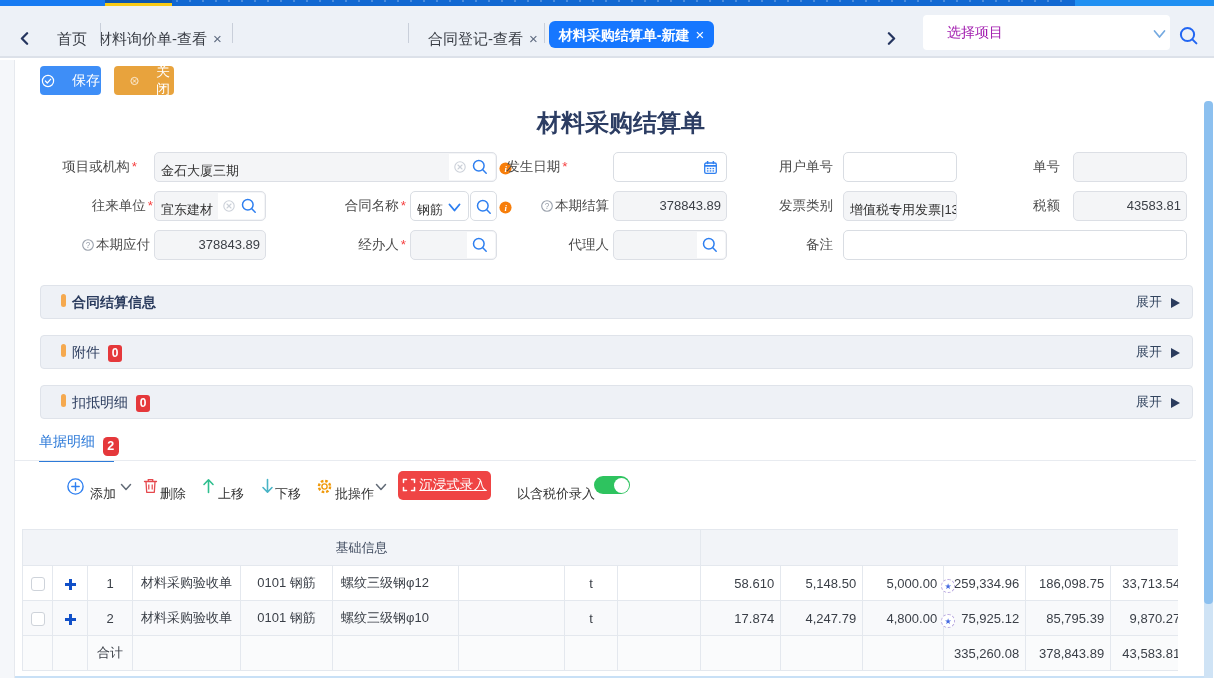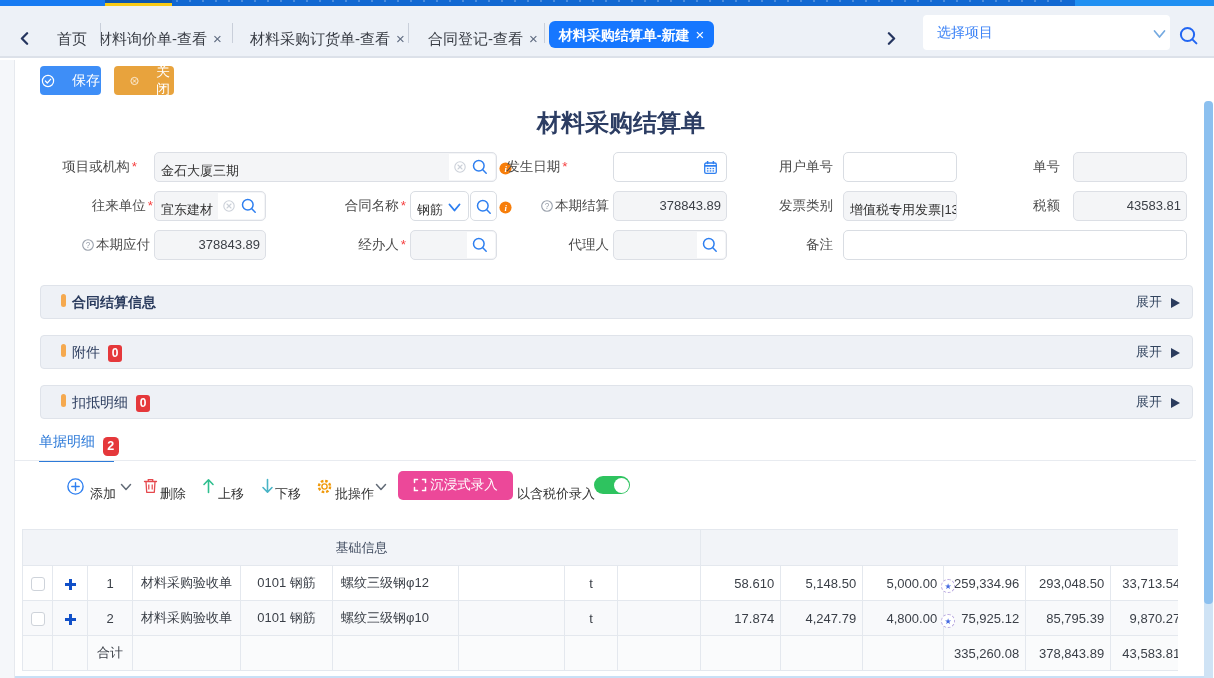--- a/index.html
+++ b/index.html
@@ -17,21 +17,21 @@
 #strip .segR { left:1075px; top:0; width:139px; height:6px; background:#2090f2; }
 
 #tabbar { left:0; top:6px; width:1214px; height:52px; background:#edf1f7; border-bottom:2px solid #dce1e9; }
 .tabtxt { font-size:15px; color:#383c44; line-height:50px; white-space:nowrap; padding-top:8px; }
 .tsep { top:17px; width:1px; height:20px; background:#c9cfda; }
 .xmark { display:inline-block; color:#5f6b80; font-size:15px; margin-left:6px; }
 #activetab { left:549px; top:14.5px; width:165px; height:27px; background:#1677ff; border-radius:6px;
   color:#fff; font-size:14px; font-weight:bold; text-align:center; line-height:27px; white-space:nowrap; }
 #activetab .xmark { color:#fff; font-weight:normal; }
 #searchbox { left:923px; top:9px; width:247px; height:35px; background:#fff; border-radius:4px; }
-#searchbox .ph { position:absolute; left:14px; top:0; line-height:35px; font-size:14px; color:#3b82f6; }
+#searchbox .ph { position:absolute; left:24px; top:0; line-height:35px; font-size:14px; color:#a21caf; }
 
 #leftstrip { left:0; top:60px; width:15px; height:618px; background:#f5f7fa; border-right:1px solid #e6e9ee; }
 #vscroll { left:1204px; top:101px; width:9px; height:503px; background:#8cc0ef; border-radius:4px; }
 #vtrack { left:1204px; top:601px; width:9px; height:77px; background:#cfe3f5; }
 #hscroll { left:15px; top:676px; width:1189px; height:2px; background:#c8e0f6; }
 
 .btn { height:29px; border-radius:4px; color:#fff; font-size:14px; display:flex; align-items:center; justify-content:center; gap:17px; }
 #btnsave { left:40px; top:66px; width:61px; background:#3e8ef7; }
 #btnclose { left:114px; top:66px; width:60px; background:#e8a33d;padding-left:16px; }
 
@@ -54,22 +54,22 @@
   padding:0 4px; height:17px; line-height:17px; }
 .secbar .expand { position:absolute; right:30px; top:0; line-height:32px; font-size:13px; color:#33455f; }
 .secbar .tri { position:absolute; right:12px; top:12px; width:0; height:0; border-left:9px solid #2b3c5e;
   border-top:5.5px solid transparent; border-bottom:5.5px solid transparent; }
 
 #dettab { left:39px; top:433px; font-size:14px; color:#2d7ad8; }
 #dettabline { left:39px; top:459.5px; width:75px; height:2px; background:#2d7ad8; }
 #divider { left:15px; top:460px; width:1181px; height:1px; background:#e8ebf0; }
 
 .tool { top:479px; font-size:13px; color:#333; line-height:16px; white-space:nowrap;margin-top:7px; }
-#imbtn { left:398px; top:470.5px; width:115px; height:29.5px; background:#ec4899; border-radius:5px; color:#fff;
-  font-size:13.5px; display:flex; align-items:center; justify-content:center; gap:3px; }
+#imbtn { left:398px; top:470.5px; width:93px; height:29.5px; background:#ef4444; border-radius:5px; color:#fff;
+  font-size:13.5px; display:flex; align-items:center; justify-content:center; gap:3px;text-decoration:underline; }
 #toggle { left:594px; top:476px; width:36px; height:18px; border-radius:9px; background:#2ec35f; }
 #toggle .knob { position:absolute; right:1.5px; top:1.5px; width:15px; height:15px; border-radius:50%; background:#fff; }
 
 #grid { left:22px; top:505px; width:1156px; height:168px; overflow:hidden;margin-top:24px; }
 #grid table { border-collapse:collapse; table-layout:fixed; width:1164px; }
 #grid th, #grid td { border:1px solid #e4e8ee; font-weight:normal; font-size:13px; padding:0; overflow:hidden; white-space:nowrap; }
 #grid thead th { background:#f2f4f8; color:#3f4a5e; }
 #grid .h1 { height:36px; }
 #grid .h2 { height:36px; }
 #grid .dr { height:35px; color:#3a3f47; background:#fff; }
@@ -97,21 +97,20 @@
 <div id="tabbar" class="abs">
   <svg class="abs" style="left:20px;top:26px" width="9" height="13" viewBox="0 0 10 15">
       <polyline points="8,1.5 2,7.5 8,13.5" fill="none" stroke="#25355f" stroke-width="2.6" stroke-linecap="round" stroke-linejoin="round"></polyline>
     </svg>
   <div class="abs tabtxt" style="left:57px;top:0">首页</div>
   <div class="abs tsep" style="left:100px"></div>
   <div class="abs" style="left:101px;top:0;width:123px;height:52px;overflow:hidden">
     <div class="abs tabtxt" style="left:-4px;top:0">材料询价单-查看<span class="xmark">×</span></div>
   </div>
   <div class="abs tsep" style="left:232px"></div>
-  <div class="abs tabtxt" style="left:250px;top:0">材料采购订货单-查看<span class="xmark">×</span></div>
   <div class="abs tsep" style="left:408px"></div>
   <div class="abs tabtxt" style="left:428px;top:0">合同登记-查看<span class="xmark">×</span></div>
   <div class="abs tsep" style="left:544px"></div>
   <div id="activetab" class="abs">材料采购结算单-新建<span class="xmark">×</span></div>
   <svg class="abs" style="left:887px;top:26px" width="9" height="13" viewBox="0 0 10 15">
       <polyline points="2,1.5 8,7.5 2,13.5" fill="none" stroke="#25355f" stroke-width="2.6" stroke-linecap="round" stroke-linejoin="round"></polyline>
     </svg>
   <div id="searchbox" class="abs">
     <div class="ph">选择项目</div>
     <svg class="abs" style="right:4px;top:14px" width="13" height="10" viewBox="0 0 13 10">
@@ -364,21 +363,21 @@
           <td class="cc">材料采购验收单</td>
           <td class="cc">0101 钢筋</td>
           <td class="cl">螺纹三级钢φ12</td>
           <td></td>
           <td class="cc">t</td>
           <td></td>
           <td class="cr">58.610</td>
           <td class="cr">5,148.50</td>
           <td class="cr">5,000.00</td>
           <td class="cr">259,334.96</td>
-          <td class="cr">293,048.50</td>
+          <td class="cr">186,098.75</td>
           <td class="cr">33,713.54</td>
         </tr>
 <tr class="dr" style="background:#f8f9fb">
           <td class="cc" style="background:#f8f9fb"><span class="cbx"></span></td>
           <td class="cc"><svg class="plus" width="13" height="13" viewBox="0 0 13 13">
               <path d="M5 1h3v4h4v3H8v4H5V8H1V5h4z" fill="#1150c8"></path>
             </svg></td>
           <td class="cc">2</td>
           <td class="cc">材料采购验收单</td>
           <td class="cc">0101 钢筋</td>

